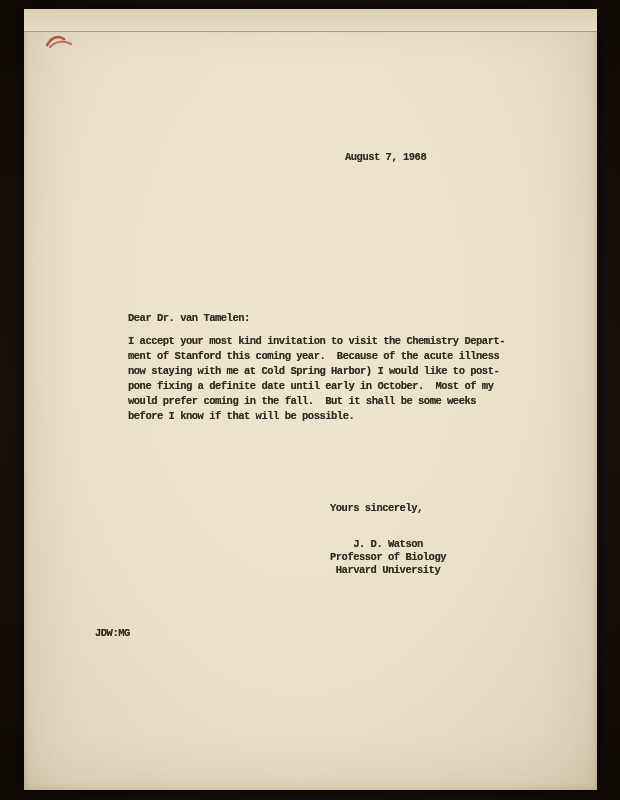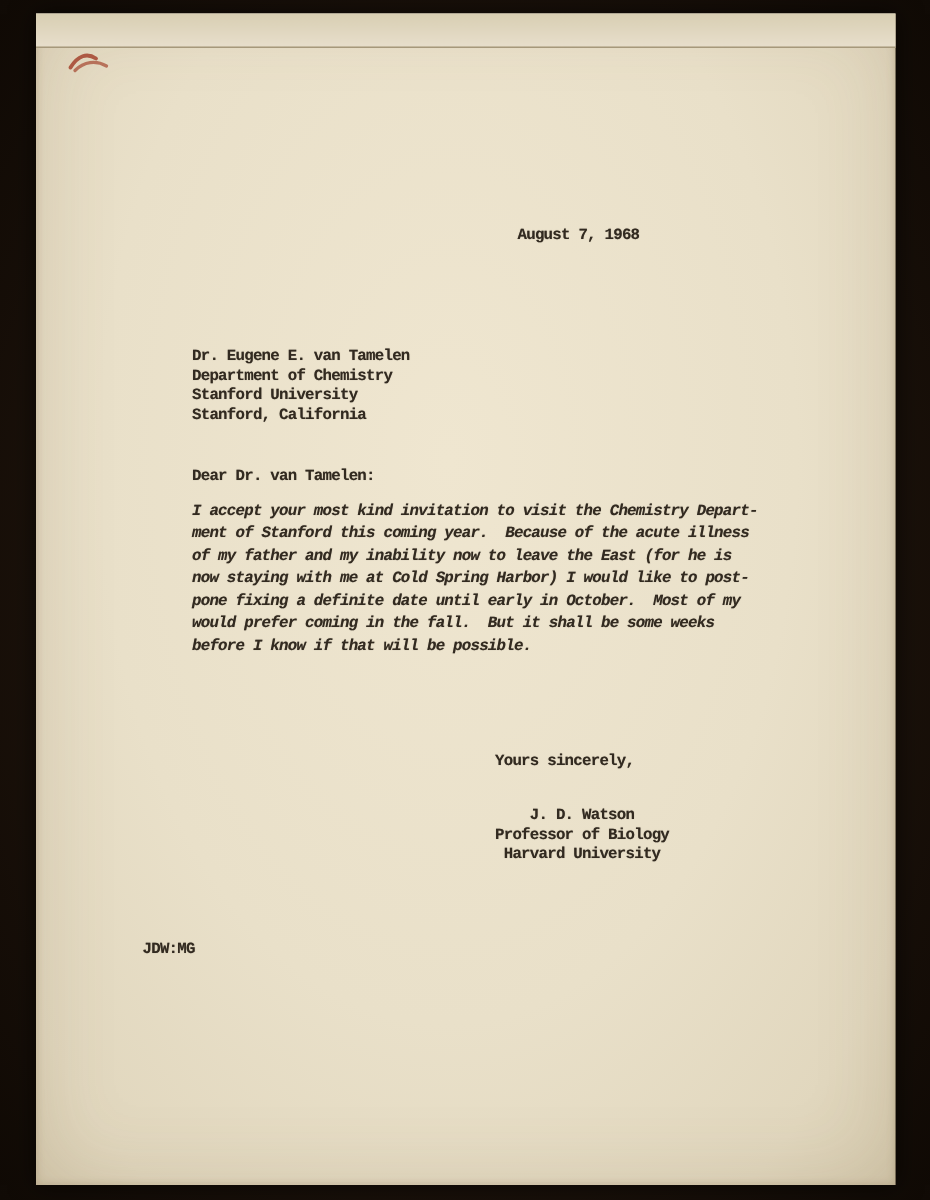--- a/index.html
+++ b/index.html
@@ -29,51 +29,44 @@
     font-size: 10.5px;
     font-weight: 700;
     letter-spacing: -0.5px;
     color: #322a20;
     text-shadow: 0 0 0.5px rgba(50,42,32,0.55);
     line-height: 13px;
   }
   .abs { position: absolute; }
   .block { position: absolute; }
   .block .t { position: static; }
-  .body-block .t { line-height: 15px; font-style: italic; }
+  .body-block .t { line-height: 15px; }
   .stain { position: absolute; left: 20px; top: 22px; width: 34px; height: 20px; }
 </style>
 </head>
 <body>
 
 <div class="scene">
   <div class="paper">
 
     <div class="top-sheet-edge"></div>
 
     <svg class="stain" viewBox="0 0 34 20">
       <path d="M3,14 C8,6 14,4 20,8" fill="none" stroke-width="2.6" stroke-linecap="round" opacity="0.8" stroke="#a03a24"></path>
       <path d="M6,16 C12,10 20,9 27,13" fill="none" stroke-width="2.2" stroke-linecap="round" opacity="0.65" stroke="#a03a24"></path>
     </svg>
 
     <div class="t abs" style="left:321px; top:142px;">August 7, 1968</div>
 
-    <div class="block" style="left:104px; top:223px;">
-      <div class="t">Dr. Eugene E. van Tamelen</div>
-      <div class="t">Department of Chemistry</div>
-      <div class="t">Stanford University</div>
-      <div class="t">Stanford, California</div>
-    </div>
 
     <div class="t abs" style="left:104px; top:303px;">Dear Dr. van Tamelen:</div>
 
     <div class="block body-block" style="left:104px; top:325px;">
       <div class="t">I accept your most kind invitation to visit the Chemistry Depart-</div>
       <div class="t">ment of Stanford this coming year.  Because of the acute illness</div>
-      <div class="t">of my father and my inability now to leave the East (for he is</div>
       <div class="t">now staying with me at Cold Spring Harbor) I would like to post-</div>
       <div class="t">pone fixing a definite date until early in October.  Most of my</div>
       <div class="t">would prefer coming in the fall.  But it shall be some weeks</div>
       <div class="t">before I know if that will be possible.</div>
     </div>
 
 
     <div class="t abs" style="left:306px; top:493px;">Yours sincerely,</div>
 
     <div class="block" style="left:306px; top:529px;text-align:center;">

